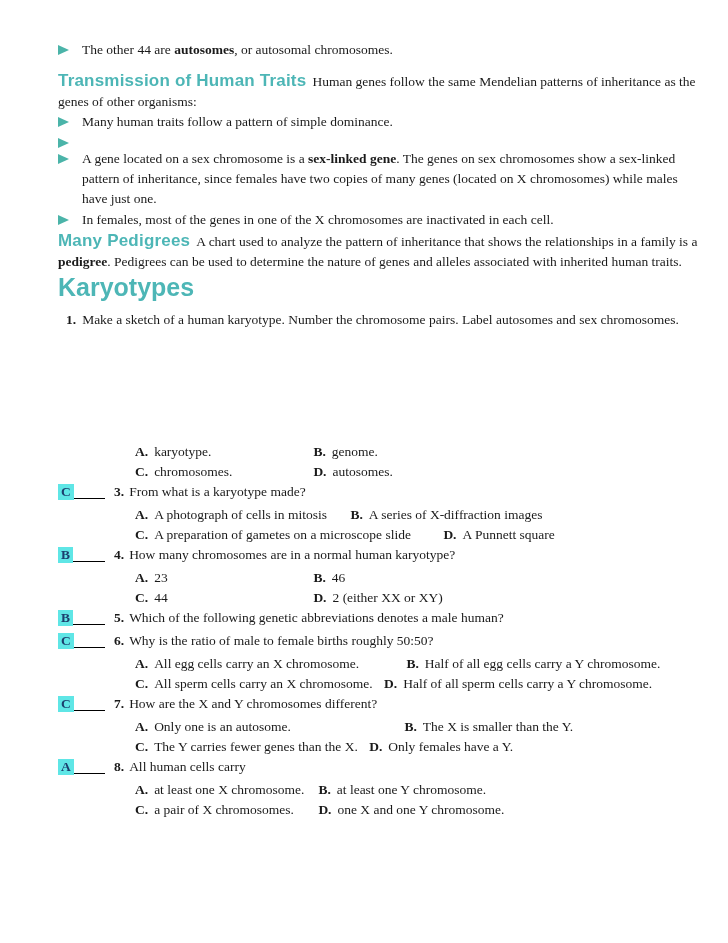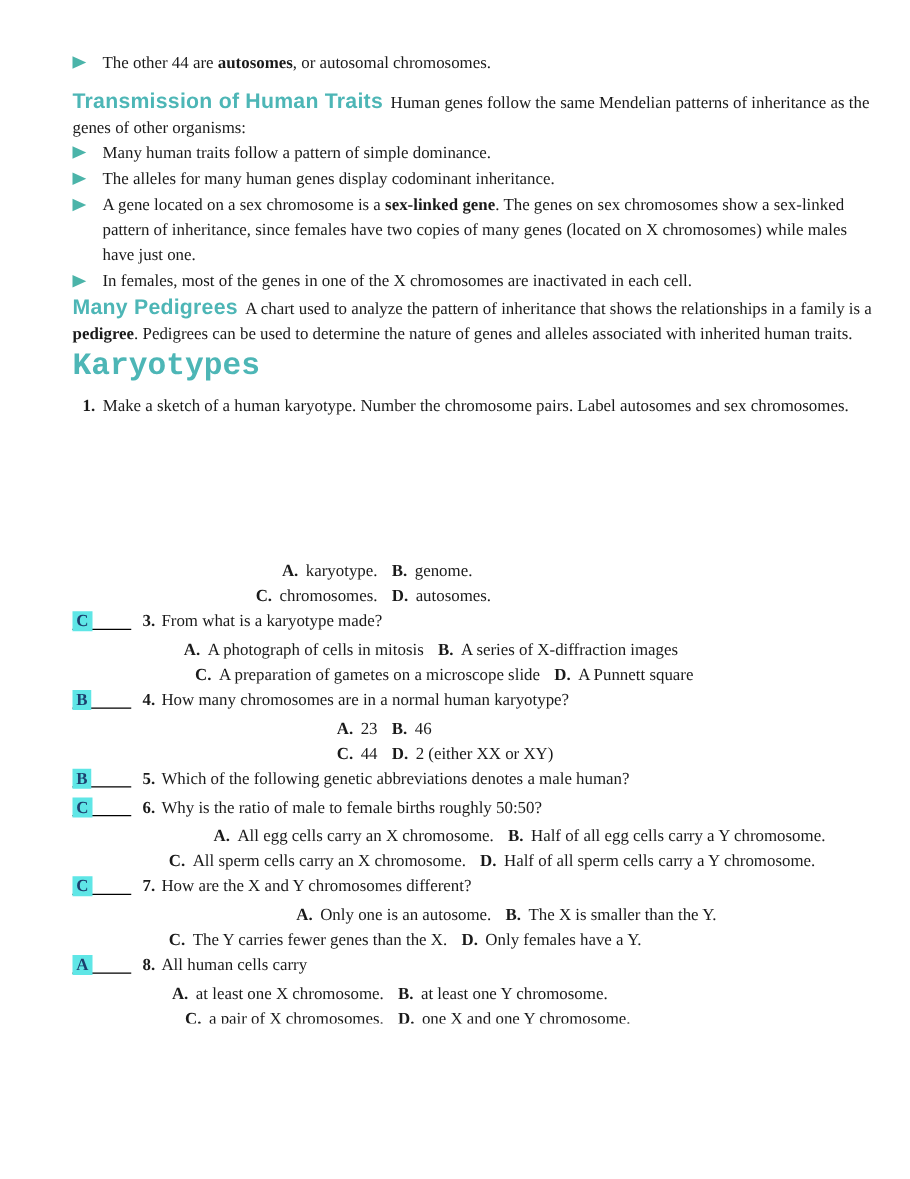--- a/index.html
+++ b/index.html
@@ -37,21 +37,21 @@
     border-bottom:5.5px solid transparent;
     margin:5px 13px 0 0;
   }
   .b-text { margin:0; max-width:618px; }
   .intro-bullet { margin-bottom:11px; }
 
   .para { margin:0; max-width:645px; }
   .para-trans { margin-bottom:0; }
 
   .section-title {
-    font-family:Liberation Mono, monospace;
+    font-family:Liberation Sans, sans-serif;
     font-weight:bold;
     color:#4db6b6;
     font-size:25px;
     line-height:27px;
     margin:2px 0 9px 0;
   }
 
   .item1 { margin-left:8px; }
   .item1 .q-num { margin-right:6px; }
 
@@ -78,21 +78,20 @@
   }
   .q-num { font-weight:bold; margin-right:5px; }
   .opts { margin-left:77px; }
   .opt-row { line-height:20px; white-space:nowrap; }
   .opt {
     display:inline-block;
     white-space:nowrap;
     box-sizing:border-box;
     padding-right:8px;
     vertical-align:baseline;
-    text-align:right;
   }
   .opt-key { font-weight:bold; margin-right:6px; }
 </style>
 </head>
 <body>
 
 <div class="page">
 
   <div class="bullet-item intro-bullet">
     <span class="tri"></span>
@@ -102,21 +101,20 @@
   <p class="para para-trans">
     <span class="runin">Transmission of Human Traits</span><span>Human genes follow the same Mendelian patterns of inheritance as the genes of other organisms:</span>
   </p>
 
   <div class="bullet-item">
     <span class="tri"></span>
     <p class="b-text"><span>Many human traits follow a pattern of simple dominance.</span><b></b><span></span></p>
   </div>
   <div class="bullet-item">
     <span class="tri"></span>
-    <p class="b-text"><span>The alleles for many human genes display codominant inheritance.</span><b></b><span></span></p>
   </div>
   <div class="bullet-item">
     <span class="tri"></span>
     <p class="b-text"><span>A gene located on a sex chromosome is a </span><b>sex-linked gene</b><span>. The genes on sex chromosomes show a sex-linked pattern of inheritance, since females have two copies of many genes (located on X chromosomes) while males have just one.</span></p>
   </div>
   <div class="bullet-item">
     <span class="tri"></span>
     <p class="b-text"><span>In females, most of the genes in one of the X chromosomes are inactivated in each cell.</span><b></b><span></span></p>
   </div>
 

